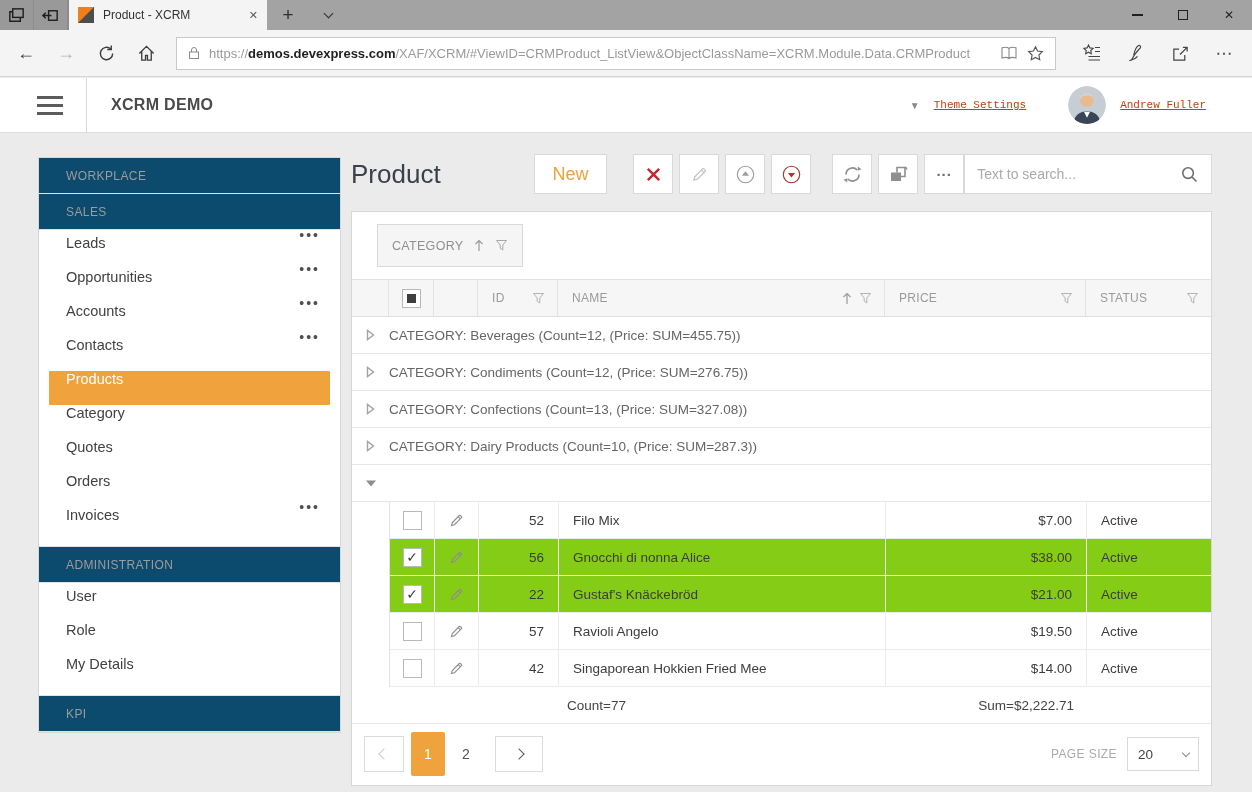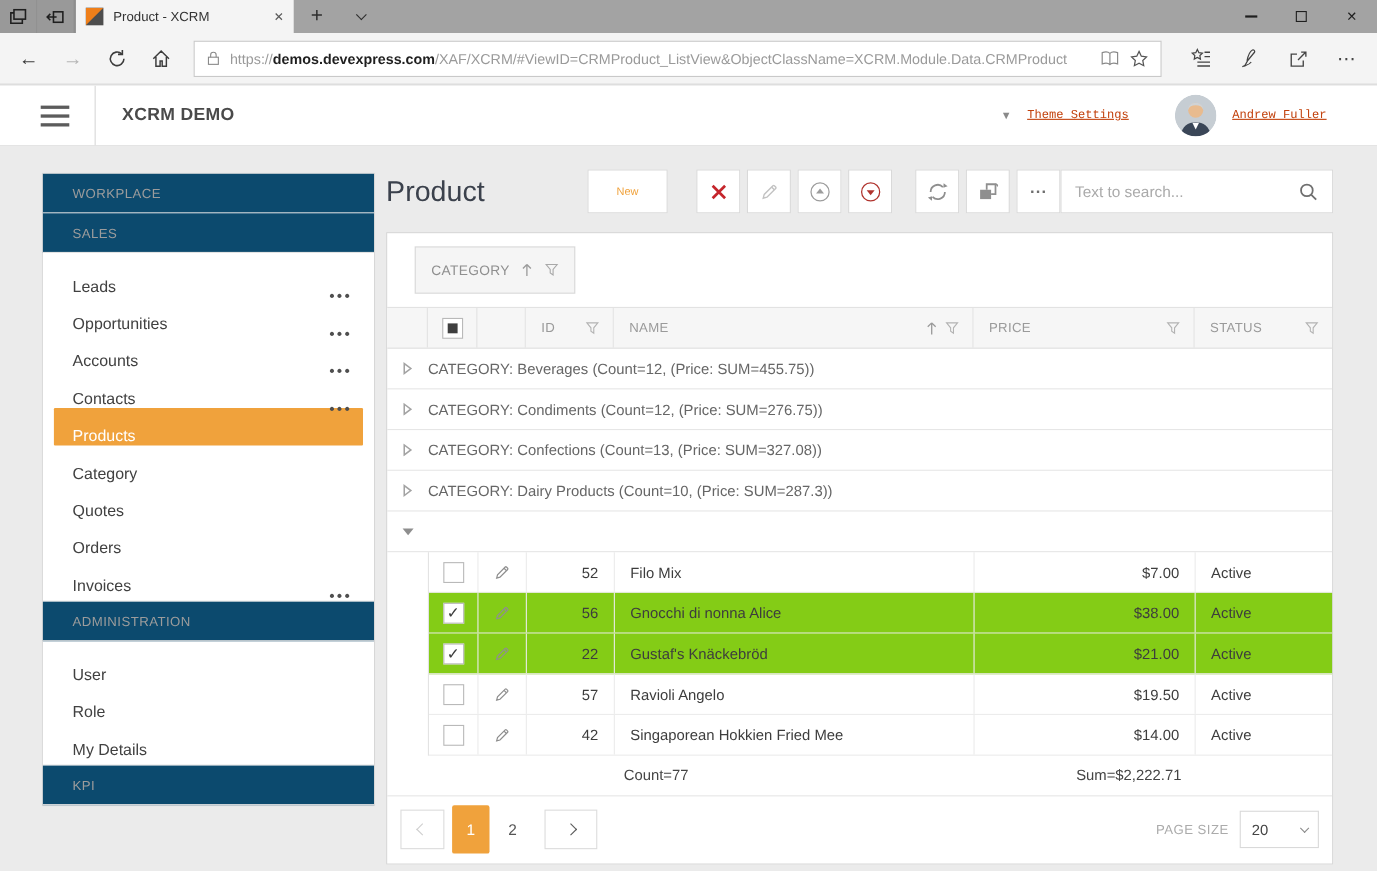--- a/index.html
+++ b/index.html
@@ -43,29 +43,29 @@
   .hdr-right { margin-left:auto; display:flex; align-items:center; padding-right:46px; gap:14px; }
   .caret-down { color:#8a8a8a; font-size:10px; }
   .hdr-link { color:#c2410c; font-size:11px; text-decoration:underline; cursor:pointer;font-family:Liberation Mono, monospace; }
   .avatar { width:38px; height:38px; border-radius:50%; overflow:hidden; margin-left:28px; flex:none; }
 
   
   .sidebar { position:absolute; left:38px; top:157px; width:303px; background:#fff; border:1px solid #d7d7d7; }
   .side-section { height:36px; background:#0c4a6e; color:#9c9c9c; font-size:12px; display:flex; align-items:center; padding-left:27px; letter-spacing:.4px; border-bottom:1px solid #e3e3e3; }
   .side-section + .side-section { border-top:none; }
   .side-list { padding:5px 0; border-bottom:1px solid #e3e3e3; }
-  .side-item { height:34px; display:flex; align-items:flex-end; padding:0 20px 0 27px; color:#414141; font-size:14.5px; cursor:pointer; }
+  .side-item { height:34px; display:flex; align-items:flex-start; padding:0 20px 0 27px; color:#414141; font-size:14.5px; cursor:pointer; }
   .side-item .dots { margin-left:auto; color:#4f4f4f; font-size:14px; letter-spacing:2px; line-height:0; }
   .side-item.selected { background:#f0a23c; color:#fff; margin:0 10px; padding-left:17px; border-radius:1px; }
 
   
   .main-toolbar { position:absolute; left:351px; top:152px; width:861px; height:44px; display:flex; align-items:center; }
   .page-title { font-size:26px; color:#3b414c; font-weight:400; }
   .btn { height:40px; background:#fff; border:1px solid #d9d9d9; display:flex; align-items:center; justify-content:center; cursor:pointer; }
-  .btn-new { width:74px; margin-left:93px; color:#f0a23c; font-size:10px; }
+  .btn-new { width:74px; margin-left:93px; color:#f0a23c; font-size:18px; }
   .icon-btn { width:40px; }
   .grp { display:flex; gap:6px; }
   .grp-edit { margin-left:26px; }
   .grp-view { margin-left:21px; }
   .ellipsis-glyph { color:#6e6e6e; font-size:15px; letter-spacing:1px; font-weight:700; line-height:0; margin-top:-6px; }
   .searchbox { margin-left:auto; width:249px; height:40px; background:#fff; border:1px solid #d9d9d9; display:flex; align-items:center; padding:0 12px; }
   .searchbox input { border:none; outline:none; flex:1; font-size:14px; color:#444; font-family:inherit; }
   .searchbox input::placeholder { color:#aaa; }
 
   

